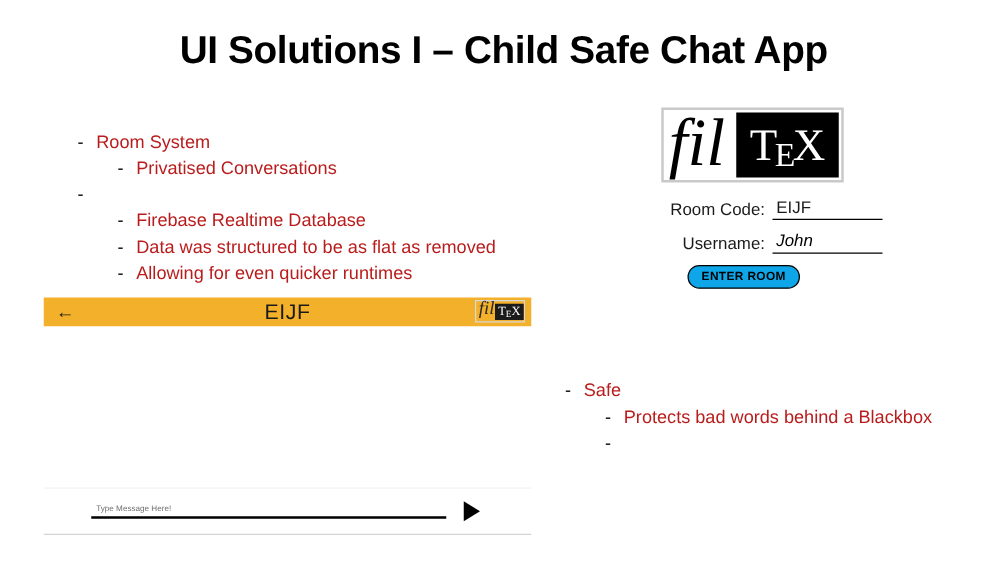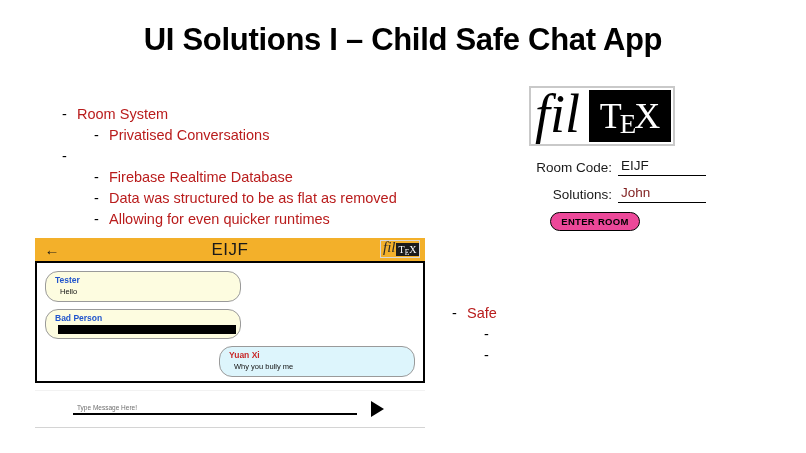--- a/index.html
+++ b/index.html
@@ -125,30 +125,30 @@
     padding-bottom: 1px;
   }
   .form-input {
     width: 85px;
     border-bottom: 1.6px solid #000000;
     font-size: 13.5px;
     padding: 0 0 2px 3px;
     white-space: nowrap;
   }
   .form-input.filled { color: #1a1a1a; }
-  .form-input.placeholder { color: #7f1d1d; }
+  .form-input.placeholder { color: #000000; font-style: italic; }
 
   .enter-room-wrap {
     display: flex;
     justify-content: center;
     padding-right: 22px;
     margin-top: 3px;
   }
   .enter-room-btn {
-    background: #ec4899;
+    background: #0ea5e9;
     border: 1.6px solid #000000;
     border-radius: 11px;
     font-size: 9.5px;
     font-weight: bold;
     color: #000000;
     letter-spacing: 0.3px;
     padding: 3px 10px 3px 10px;
     white-space: nowrap;
     cursor: pointer;
   }
@@ -345,71 +345,54 @@
     <div class="fil">fil</div>
     <div class="texbox"><span>T</span><span class="e">E</span><span>X</span></div>
   </div>
 
   <div class="form-area">
     <div class="form-row">
       <span class="form-label">Room Code:</span>
       <span class="form-input filled">EIJF</span>
     </div>
     <div class="form-row">
-      <span class="form-label">Solutions:</span>
+      <span class="form-label">Username:</span>
       <span class="form-input placeholder">John</span>
     </div>
     <div class="enter-room-wrap">
       <button class="enter-room-btn">ENTER ROOM</button>
     </div>
   </div>
 
   <div class="app-mock">
 
     <div class="app-header">
       <span class="app-back">←</span>
       <span class="app-title">EIJF</span>
       <span class="logo-small">
         <span class="fil">fil</span>
         <span class="texbox"><span>T</span><span class="e">E</span><span>X</span></span>
       </span>
     </div>
 
-    <div class="chat-panel">
-
-      <div class="msg msg-in">
-        <div class="msg-name name-blue">Tester</div>
-        <div class="msg-text">Hello</div>
-      </div>
-
-      <div class="msg msg-in">
-        <div class="msg-name name-blue">Bad Person</div>
-        <div class="blackbox"></div>
-      </div>
-
-      <div class="msg msg-out">
-        <div class="msg-name name-red">Yuan Xi</div>
-        <div class="msg-text">Why you bully me</div>
-      </div>
-
-    </div>
 
     <div class="app-input-bar">
       <span class="app-input-field">Type Message Here!</span>
       <span class="send-icon"></span>
     </div>
 
   </div>
 
   <div class="bullets" id="right-bullets">
     <div class="bullet-row lvl1">
       <span class="dash">-</span>
       <span class="btext">Safe</span>
     </div>
     <div class="bullet-row lvl2">
       <span class="dash">-</span>
+      <span class="btext">Protects bad words behind a Blackbox</span>
     </div>
     <div class="bullet-row lvl2">
       <span class="dash">-</span>
     </div>
   </div>
 
 </div>
 
 </body></html>

